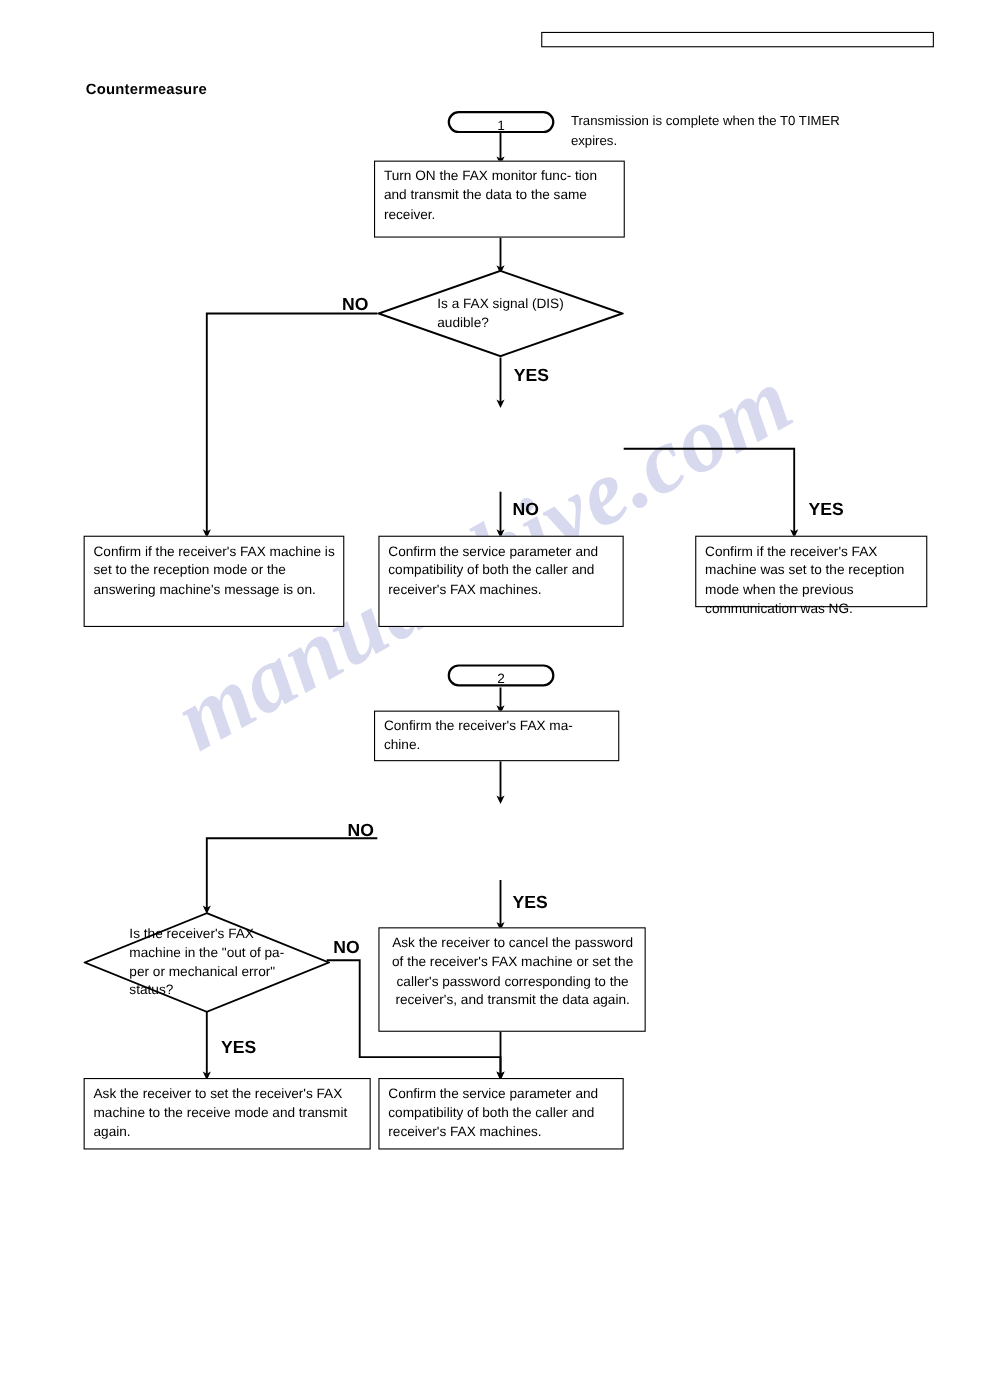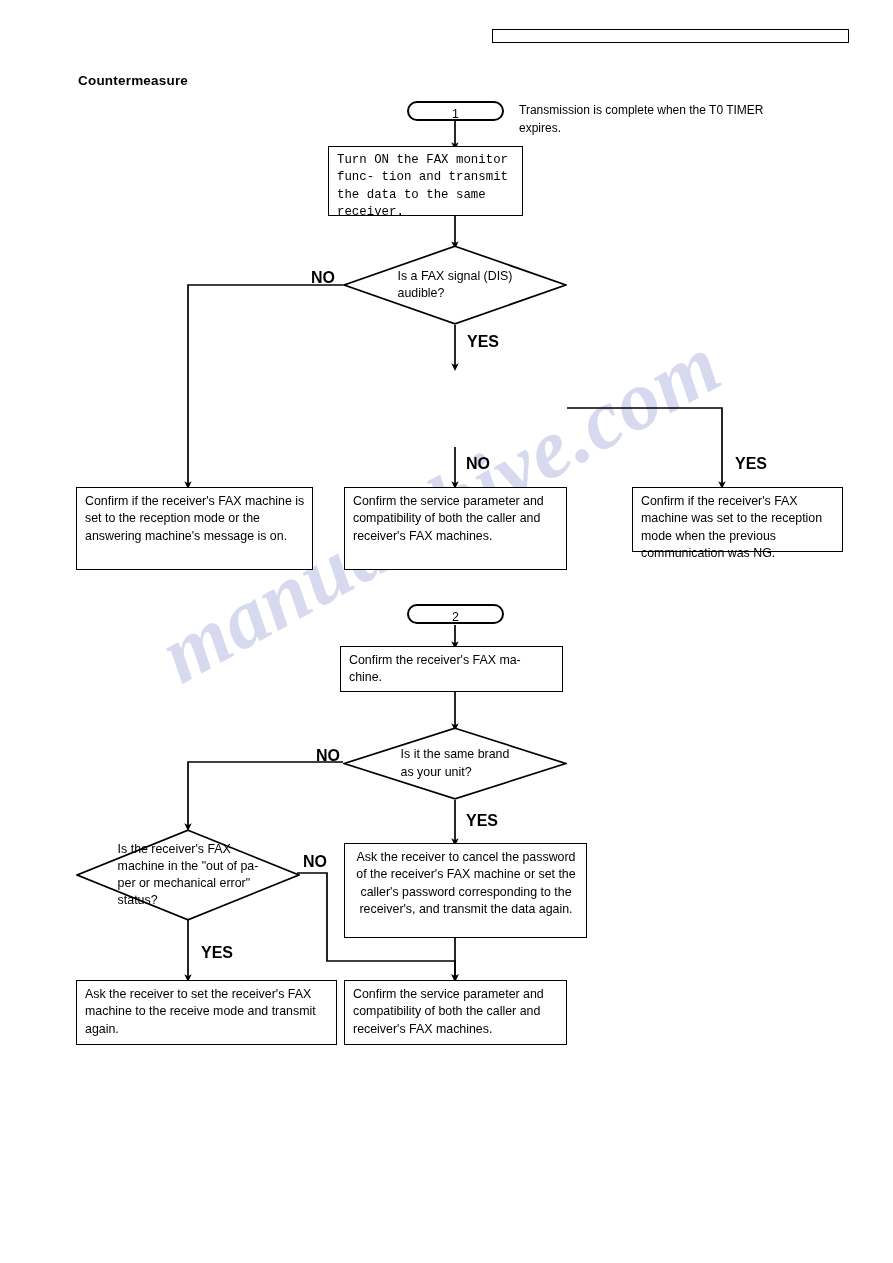--- a/index.html
+++ b/index.html
@@ -185,21 +185,21 @@
     </g>
   </svg>
 
   <div class="term" style="left:407px; top:101px; width:97px; height:20px;">
     <span>1</span>
   </div>
 
   <div class="note" style="left:519px; top:102px; width:345px;">Transmission is complete when the T0 TIMER
 expires.</div>
 
-  <div class="proc" style="left:328px; top:146px; width:195px; height:70px;font-family:Liberation Mono, monospace;">Turn ON the FAX monitor func-
+  <div class="proc" style="left:340px; top:146px; width:228px; height:70px;">Turn ON the FAX monitor func-
 tion and transmit the data to the
 same receiver.</div>
 
   <div class="diamond-wrap" style="left:343px; top:245px; width:224px; height:80px;">
     <svg width="224" height="80" viewBox="0 0 224 80" xmlns="http://www.w3.org/2000/svg">
       <polygon points="112,1.2 222.8,40 112,78.8 1.2,40" fill="#fff" stroke="#000" stroke-width="1.7"></polygon>
     </svg>
     <div class="diamond-text">Is a FAX signal (DIS)
 audible?</div>
   </div>
@@ -224,27 +224,20 @@
 the previous communication was NG.</div>
 
   <div class="term" style="left:407px; top:604px; width:97px; height:20px;">
     <span>2</span>
   </div>
 
 
   <div class="proc" style="left:340px; top:646px; width:223px; height:46px;">Confirm the receiver's FAX ma-
 chine.</div>
 
-  <div class="diamond-wrap" style="left:343px; top:727px; width:224px; height:73px;">
-    <svg width="224" height="73" viewBox="0 0 224 73" xmlns="http://www.w3.org/2000/svg">
-      <polygon points="112,1.2 222.8,36.5 112,71.8 1.2,36.5" fill="#fff" stroke="#000" stroke-width="1.7"></polygon>
-    </svg>
-    <div class="diamond-text">Is it the same brand
-as your unit?</div>
-  </div>
   <div class="lbl" style="left:316px; top:747px;">NO</div>
   <div class="lbl" style="left:466px; top:812px;">YES</div>
 
   <div class="diamond-wrap" style="left:76px; top:829px; width:224px; height:92px;">
     <svg width="224" height="92" viewBox="0 0 224 92" xmlns="http://www.w3.org/2000/svg">
       <polygon points="112,1.2 222.8,46 112,90.8 1.2,46" fill="#fff" stroke="#000" stroke-width="1.7"></polygon>
     </svg>
     <div class="diamond-text">Is the receiver's FAX
 machine in the "out of pa-
 per or mechanical error"

